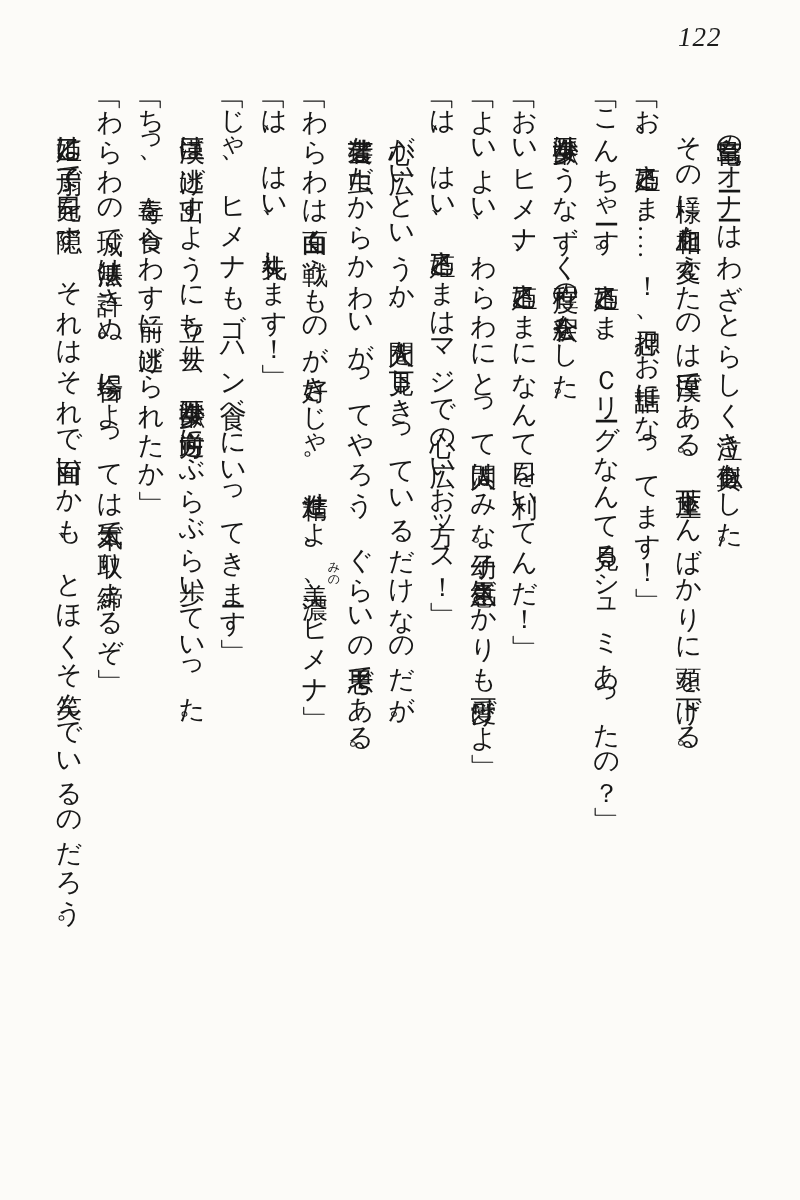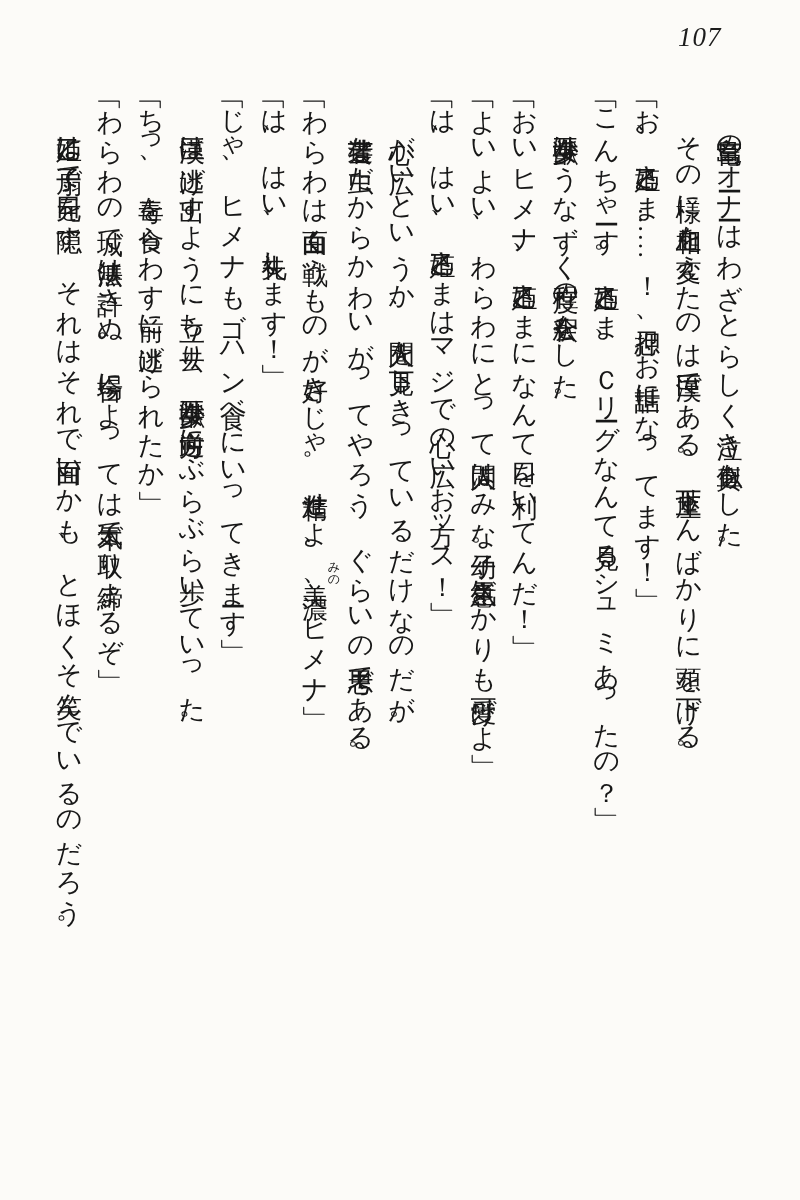--- a/index.html
+++ b/index.html
@@ -46,21 +46,21 @@
   }
   ruby rt {
     font-size: 12px;
     letter-spacing: 0;
     color: #171717;
   }
 </style>
 </head>
 <body>
 
-<div class="page-number">107</div>
+<div class="page-number">122</div>
 
 <div class="page-text">
     <p class="line indent">竜宮島のオーナーはわざとらしく泣き真似をした。</p>
     <p class="line indent">その様に血相を変えたのは巨漢である。土下座せんばかりに頭を下げる。</p>
     <p class="line">「お、乙姫さま……！　押忍、お世話になってます！」</p>
     <p class="line">「こんちゃーす。乙姫さま、Ｃリーグなんて見るシュミあったの？」</p>
     <p class="line indent">獣耳少女はうなずく程度の会釈をした。</p>
     <p class="line">「おいヒメナ、乙姫さまになんて口を利いてんだ！」</p>
     <p class="line">「よいよい、わらわにとって人間はみな幼子。生意気ざかりも可愛げよ」</p>
     <p class="line">「は、はい、乙姫さまはマジで心の広いお方ッス！」</p>

